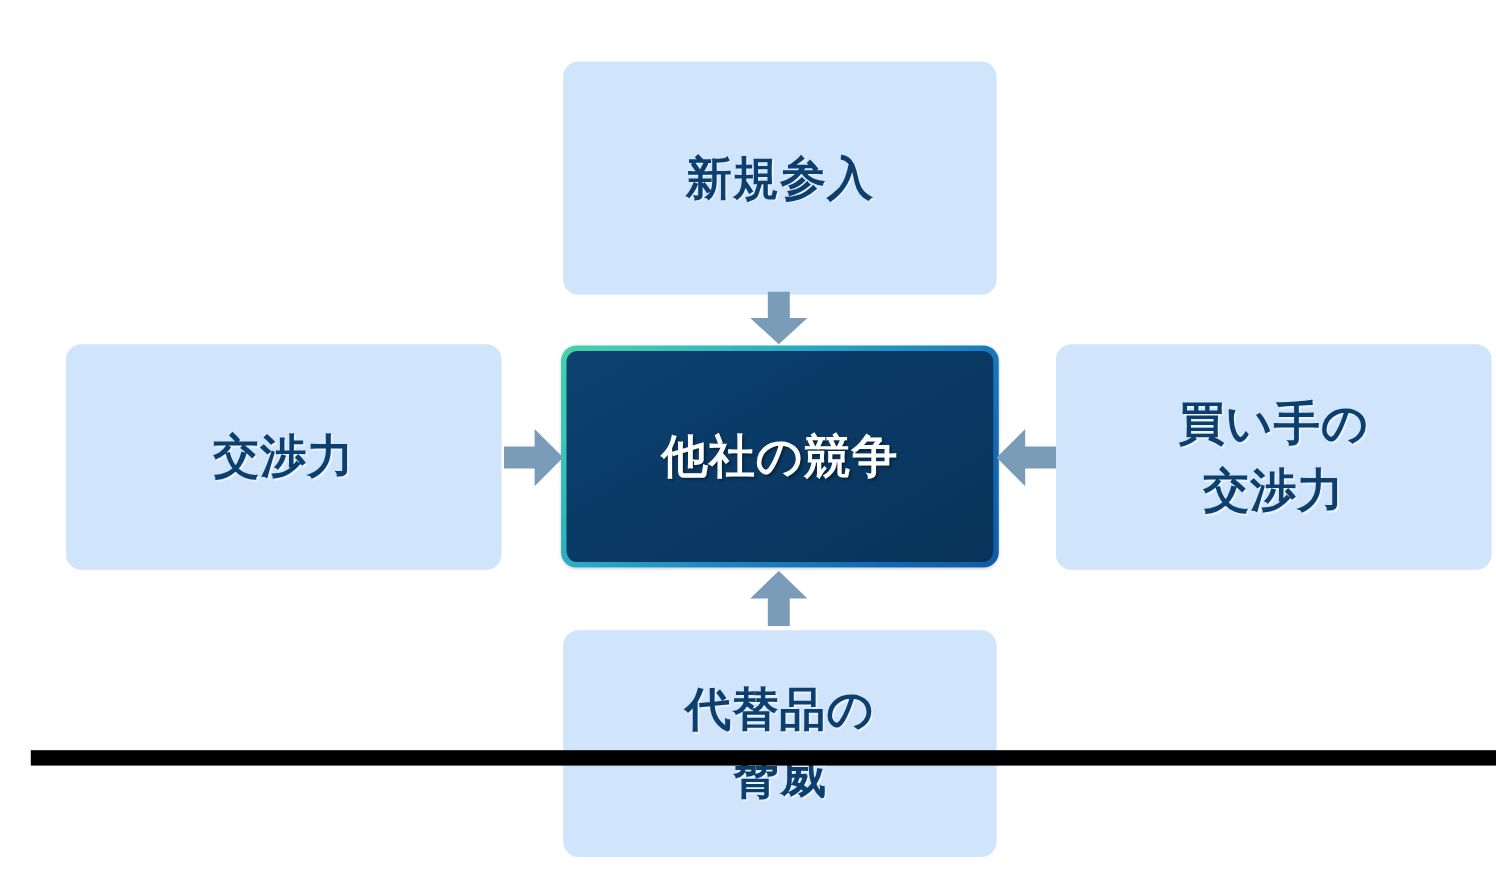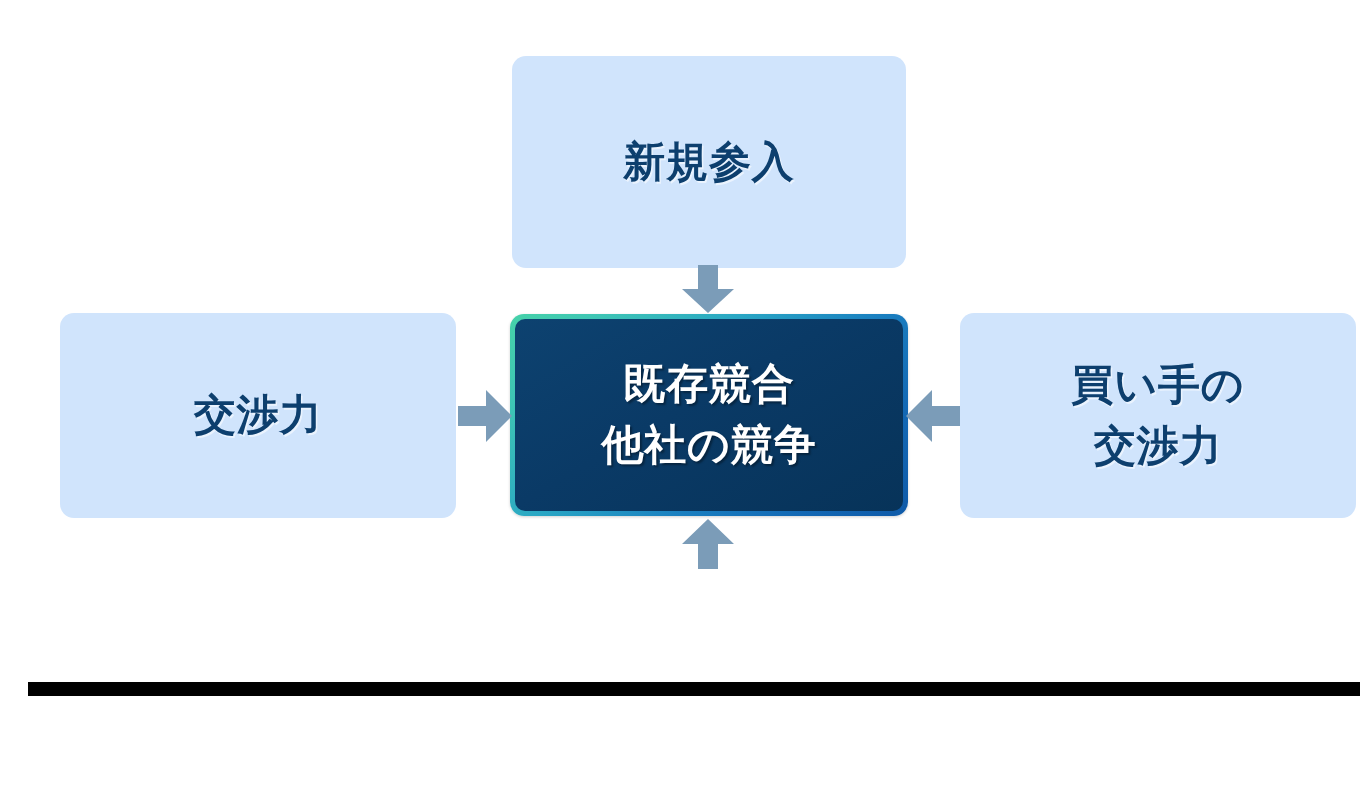--- a/index.html
+++ b/index.html
@@ -128,30 +128,33 @@
   <div class="force-box" id="box-new-entrants">
     <span class="line">新規参入</span>
   </div>
 
   <div class="force-box" id="box-suppliers">
     <span class="line">交渉力</span>
   </div>
 
   <div id="box-rivalry">
     <div id="box-rivalry-inner">
-      <span class="line">既存競合</span>
       <span class="line">他社の競争</span>
     </div>
   </div>
 
   <div class="force-box" id="box-buyers">
     <span class="line">買い手の</span>
     <span class="line">交渉力</span>
   </div>
 
+  <div class="force-box" id="box-substitutes">
+    <span class="line">代替品の</span>
+    <span class="line">脅威</span>
+  </div>
 
   <div class="arrow" id="arrow-top">
     <svg viewBox="0 0 56 48" xmlns="http://www.w3.org/2000/svg">
       <polygon points="18,0 38,0 38,24 54,24 28,48 2,24 18,24" fill="#7b9cb8"></polygon>
     </svg>
   </div>
 
   <div class="arrow" id="arrow-bottom">
     <svg viewBox="0 0 56 50" xmlns="http://www.w3.org/2000/svg">
       <polygon points="28,0 54,25 38,25 38,50 18,50 18,25 2,25" fill="#7b9cb8"></polygon>

